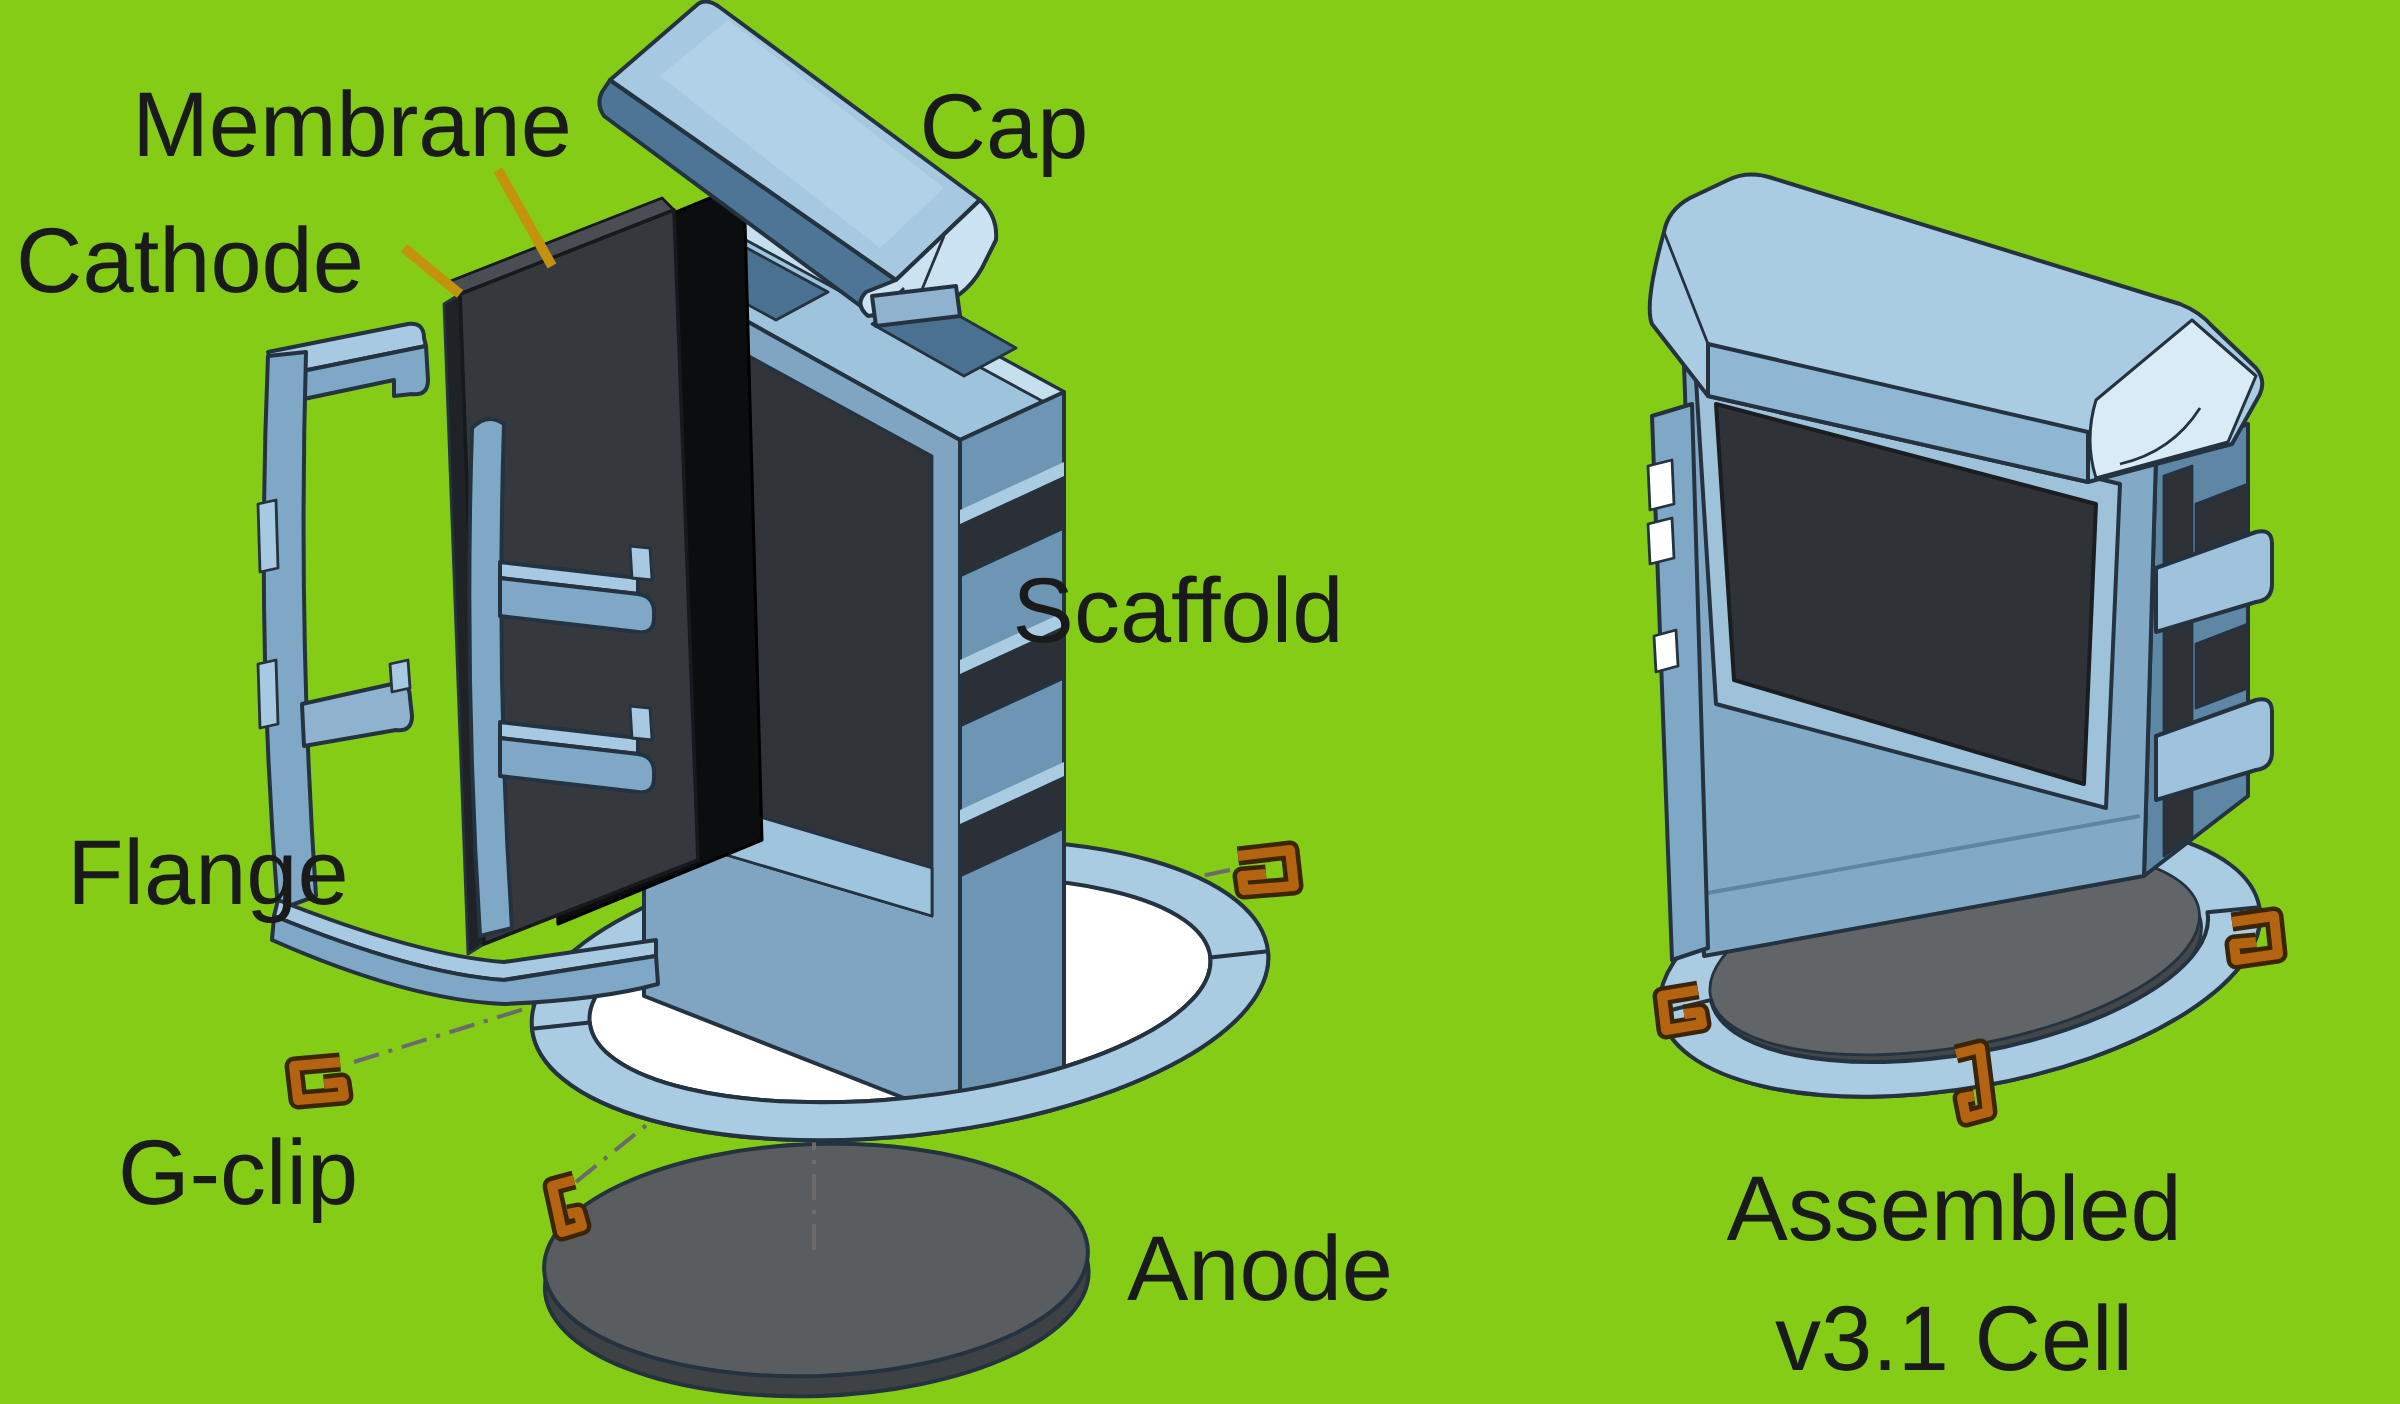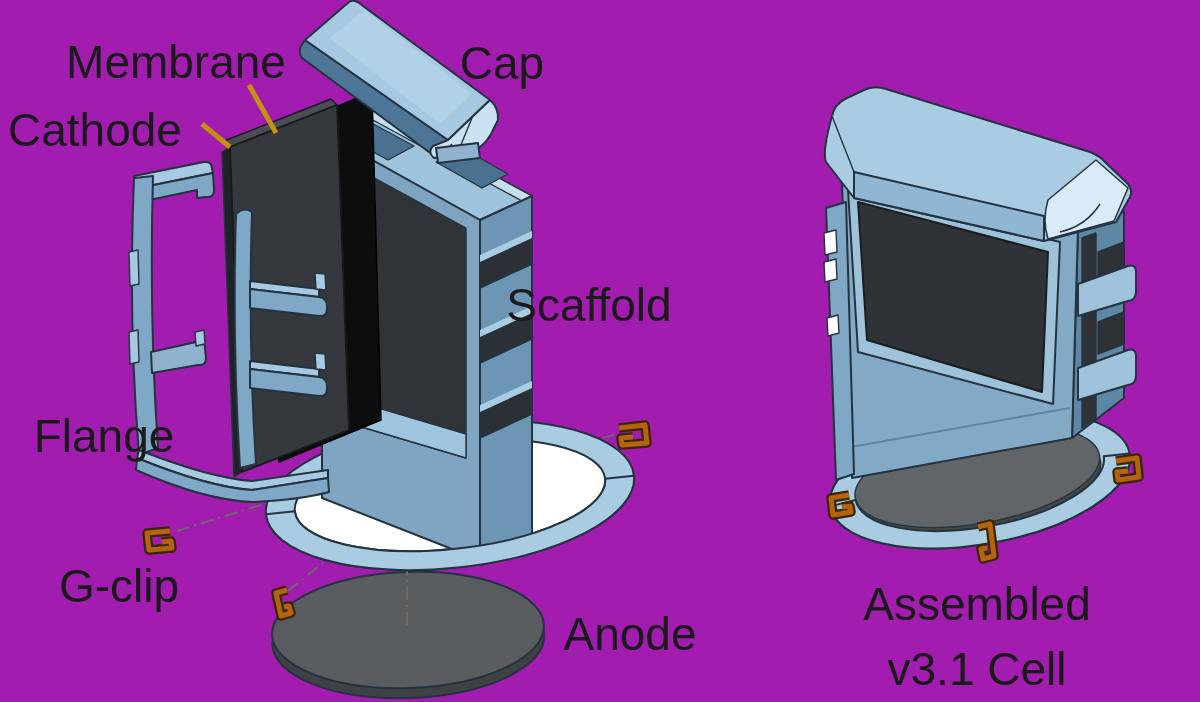--- a/index.html
+++ b/index.html
@@ -1,16 +1,16 @@
 <!DOCTYPE html>
 <html><head>
 <meta charset="utf-8">
 <style>
   html,body{margin:0;padding:0;background:#ffffff;}
-  .stage{position:relative;width:1200px;height:702px;background:#a21caf;overflow:hidden;}
+  .stage{position:relative;width:1200px;height:702px;background:#84cc16;overflow:hidden;}
   svg{display:block;}
   .lbl{font-family:"Liberation Sans",sans-serif;font-size:46px;fill:#1a1a1a;}
   .cad{stroke:#24333F;stroke-width:2;stroke-linejoin:round;}
   .thin{stroke:#24333F;stroke-width:1.4;stroke-linejoin:round;}
   .noline{stroke:none;}
   .construct{fill:none;stroke:#6B6B6B;stroke-width:2;stroke-dasharray:13 5 2 5;}
   .leader{fill:none;stroke:#C4920E;stroke-width:5;}
   .clip-out{fill:none;stroke:#3A2606;stroke-width:9.5;stroke-linejoin:round;}
   .clip-in{fill:none;stroke:#B46310;stroke-width:5;stroke-linejoin:round;}
 </style>

